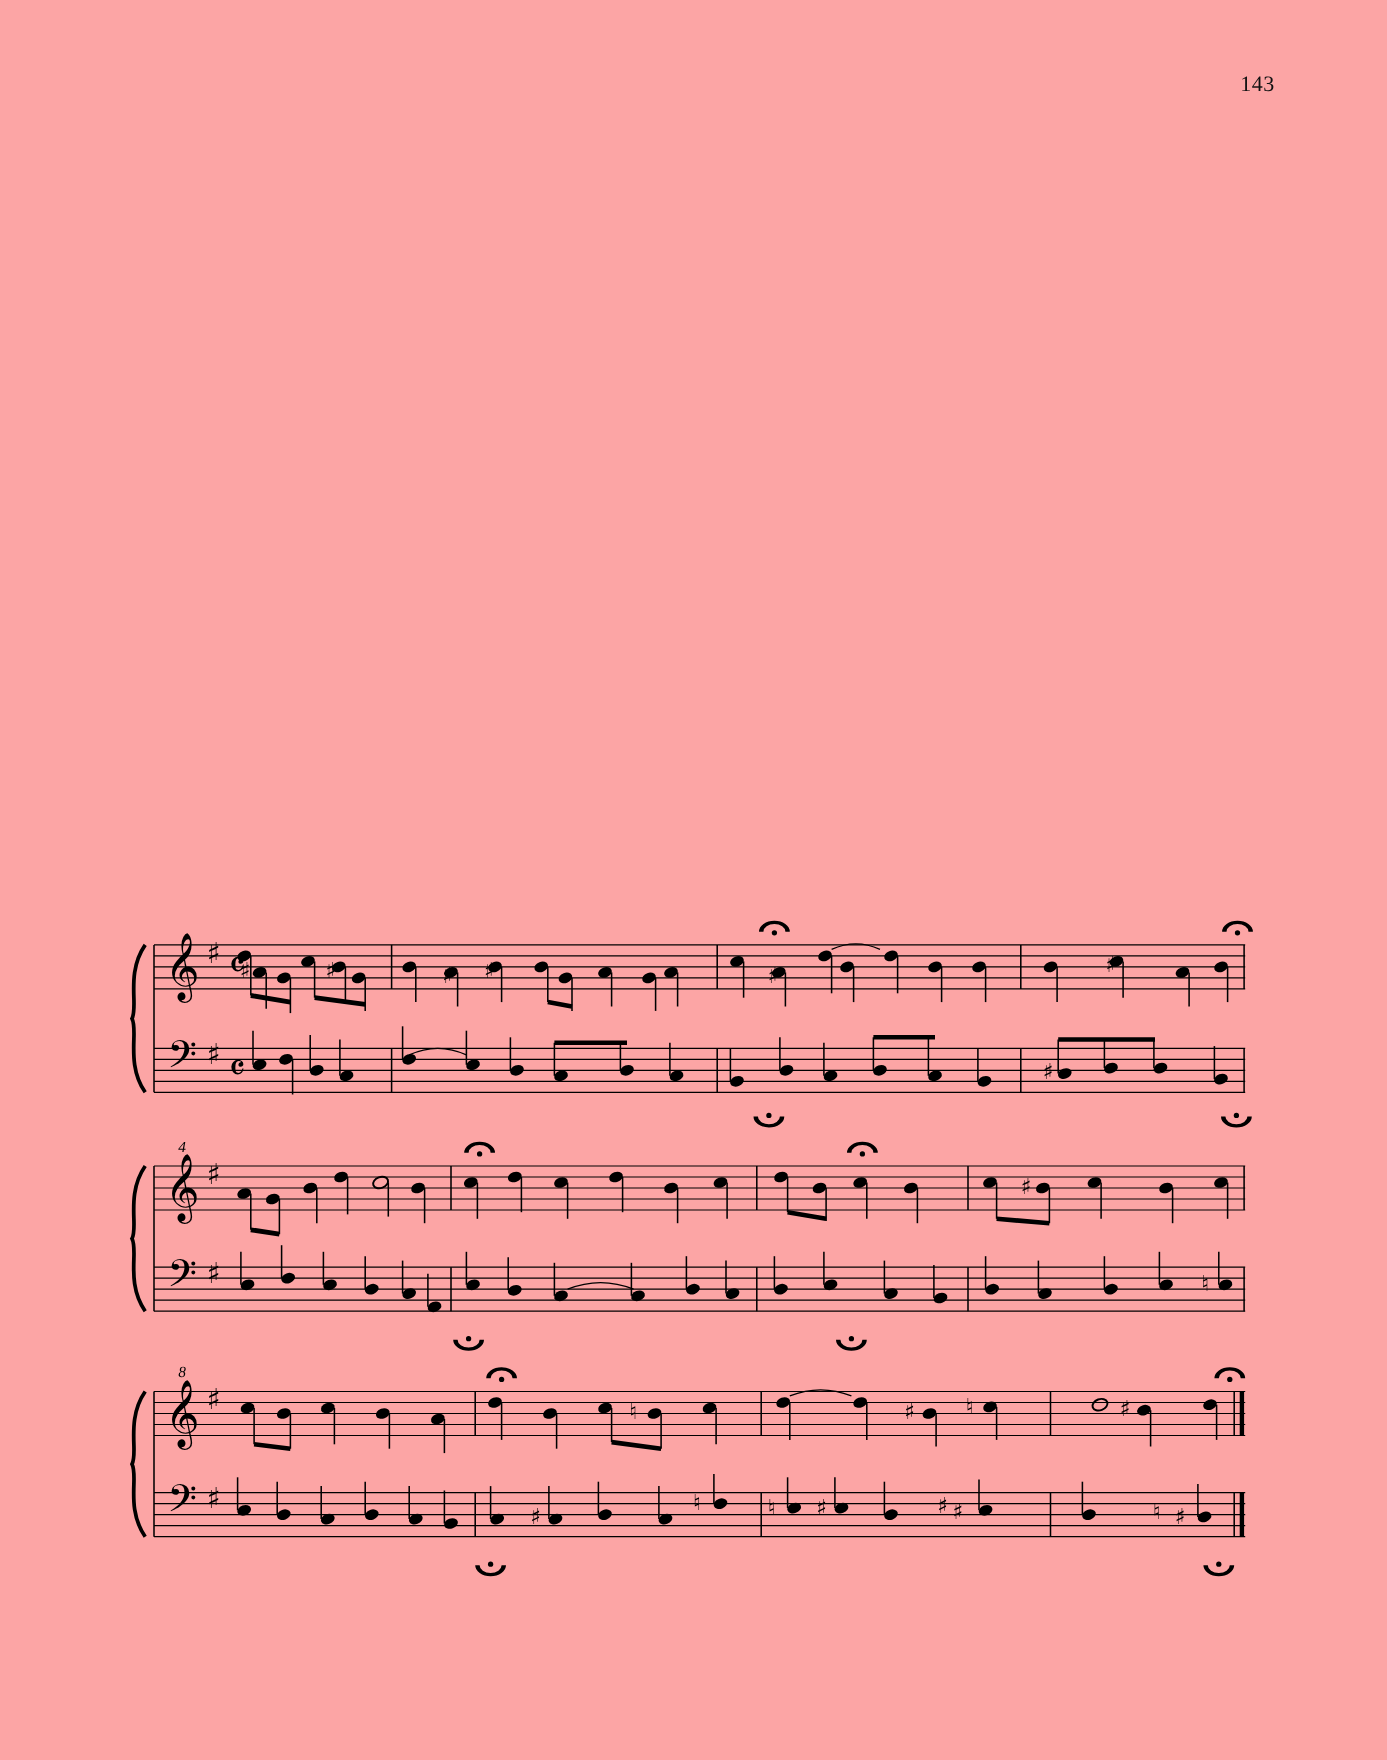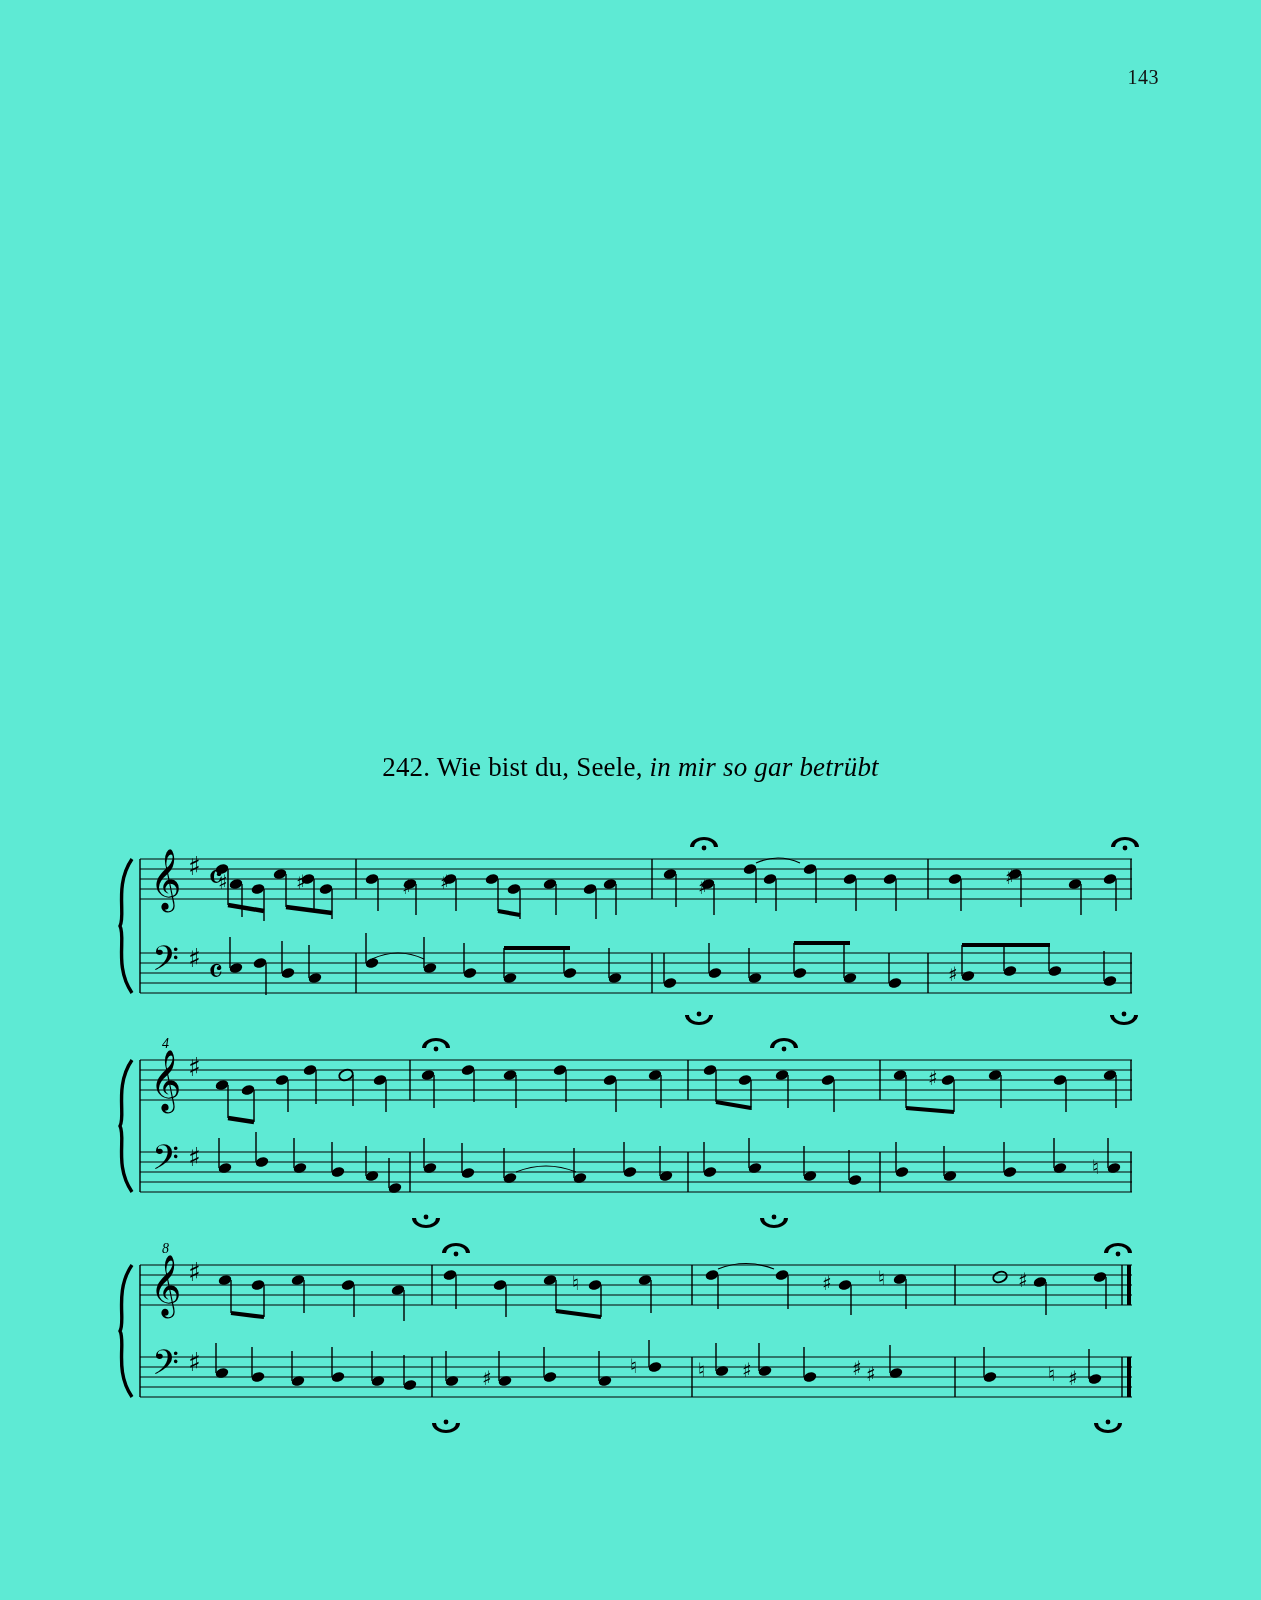--- a/index.html
+++ b/index.html
@@ -12,21 +12,21 @@
     height: 1600px;
     position: relative;
     font-family: "Liberation Serif", serif;
     color: #000000;
     overflow: hidden;
   }
 
   .page {
     position: absolute;
     inset: 0;
-    background: #5eead4;
+    background: #fca5a5;
   }
 
   .page-number {
     position: absolute;
     top: 66px;
     right: 102px;
     font-family: "Liberation Serif", serif;
     font-size: 20px;
     letter-spacing: 0.5px;
     color: #111;
@@ -77,21 +77,20 @@
   }
 </style>
 </head>
 <body>
 
 <div class="page">
 
   <div class="page-number">143</div>
 
   <div class="title-block">
-    <div class="piece-title"><span>242. Wie bist du, Seele,</span><span class="italic-part"> in mir so gar betrübt</span></div>
   </div>
 
   <div class="system" id="system-1">
     <svg viewBox="0 0 1022 190" preserveAspectRatio="none">
       <g stroke="#000" stroke-width="1.1">
 
         <line x1="30" y1="14" x2="1022" y2="14"></line>
         <line x1="30" y1="24" x2="1022" y2="24"></line>
         <line x1="30" y1="34" x2="1022" y2="34"></line>
         <line x1="30" y1="44" x2="1022" y2="44"></line>

